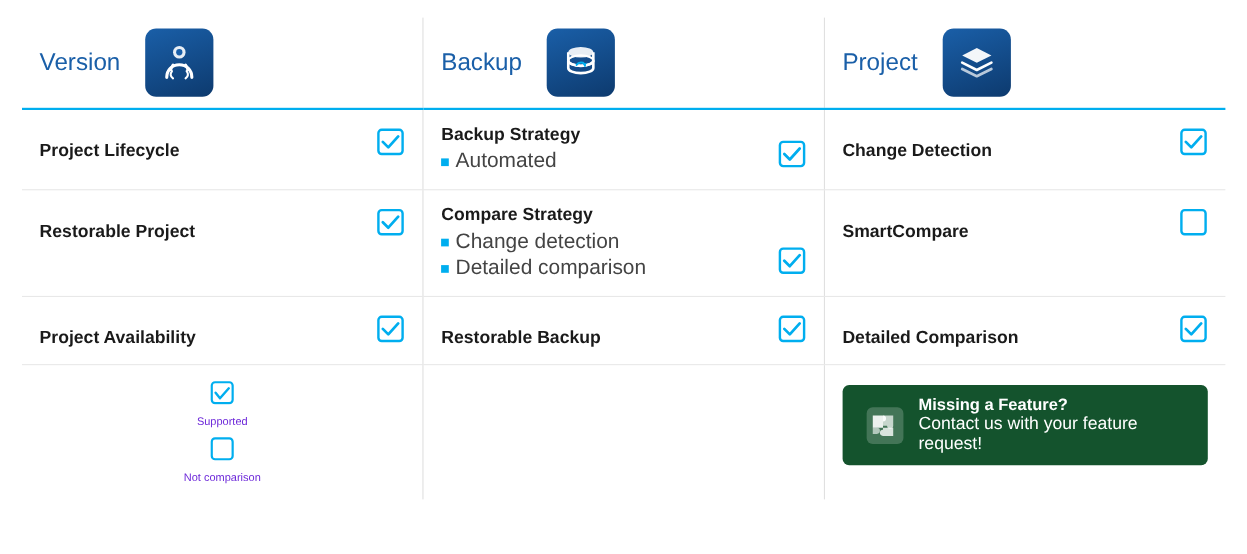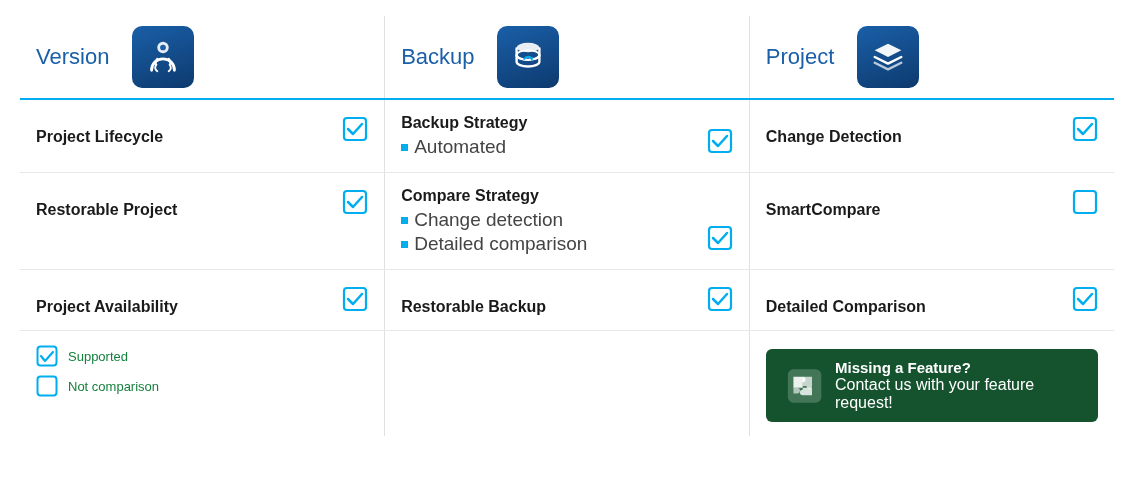--- a/index.html
+++ b/index.html
@@ -131,22 +131,23 @@
     .legend {
       display: flex;
       flex-direction: column;
       gap: 8px;
     }
 
     .legend-item {
       display: flex;
       align-items: center;
       gap: 10px;
-      font-size: 13px;
-      color: #15803d;
+      font-size: 10px;
+      color: #6d28d9;
+      flex-direction: column;
     }
 
     
     .missing-feature-banner {
       display: flex;
       align-items: center;
       background: #14532d;
       border-radius: 6px;
       padding: 10px 20px;
       gap: 12px;

